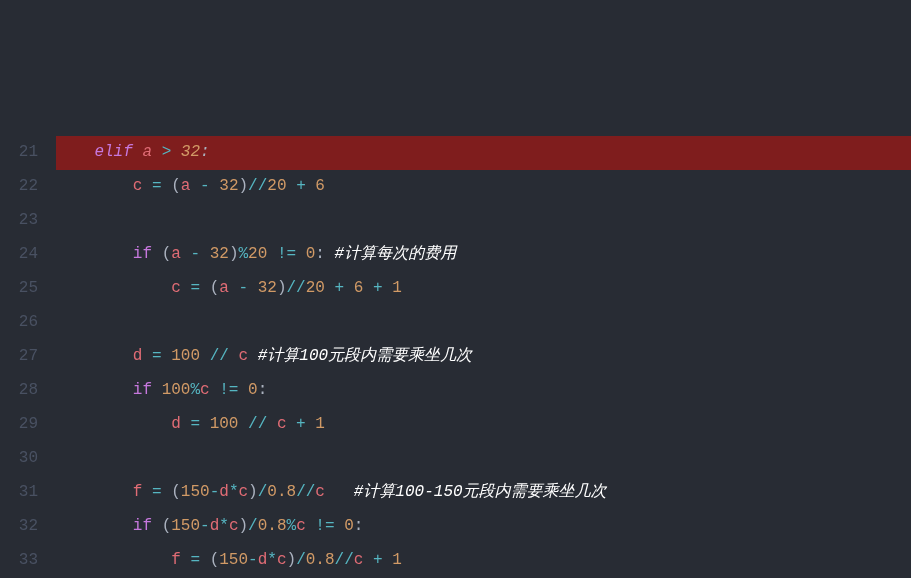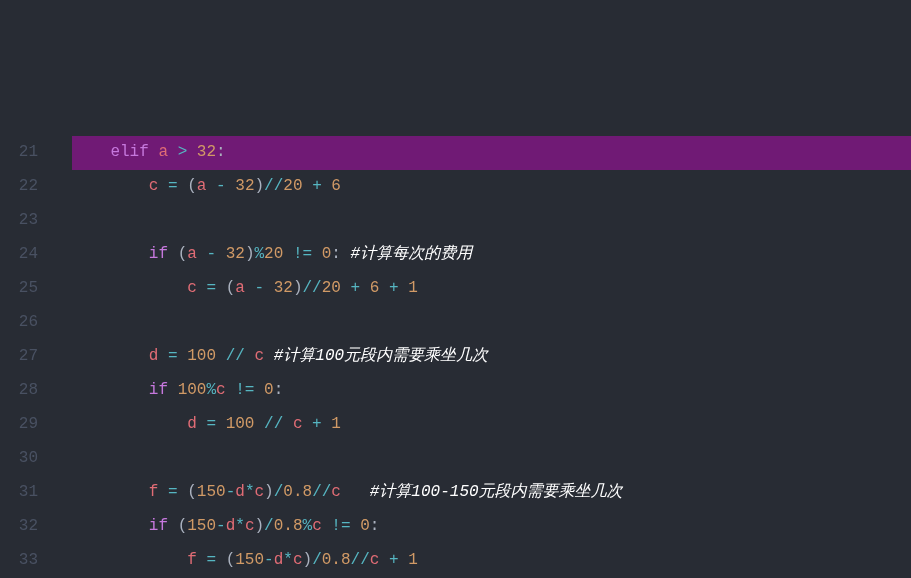--- a/index.html
+++ b/index.html
@@ -25,24 +25,24 @@
     user-select: none;
     flex-shrink: 0;
   }
   .code {
     flex: 1;
     color: #abb2bf;
   }
   .line {
     display: block;
     height: 34px;
-    margin-left: 16px;
   }
   .line.highlight {
-    background: #701a75;
+    background: #7f1d1d;
+    font-style: italic;
   }
   .gutter .line { padding-right: 0; }
   .kw   { color: #c678dd; }      
   .op   { color: #56b6c2; }      
   .num  { color: #d19a66; }      
   .var  { color: #e06c75; }      
   .cmt  { color: #ffffff; font-style: italic; }
   .punc { color: #abb2bf; }
 </style>
 </head>

